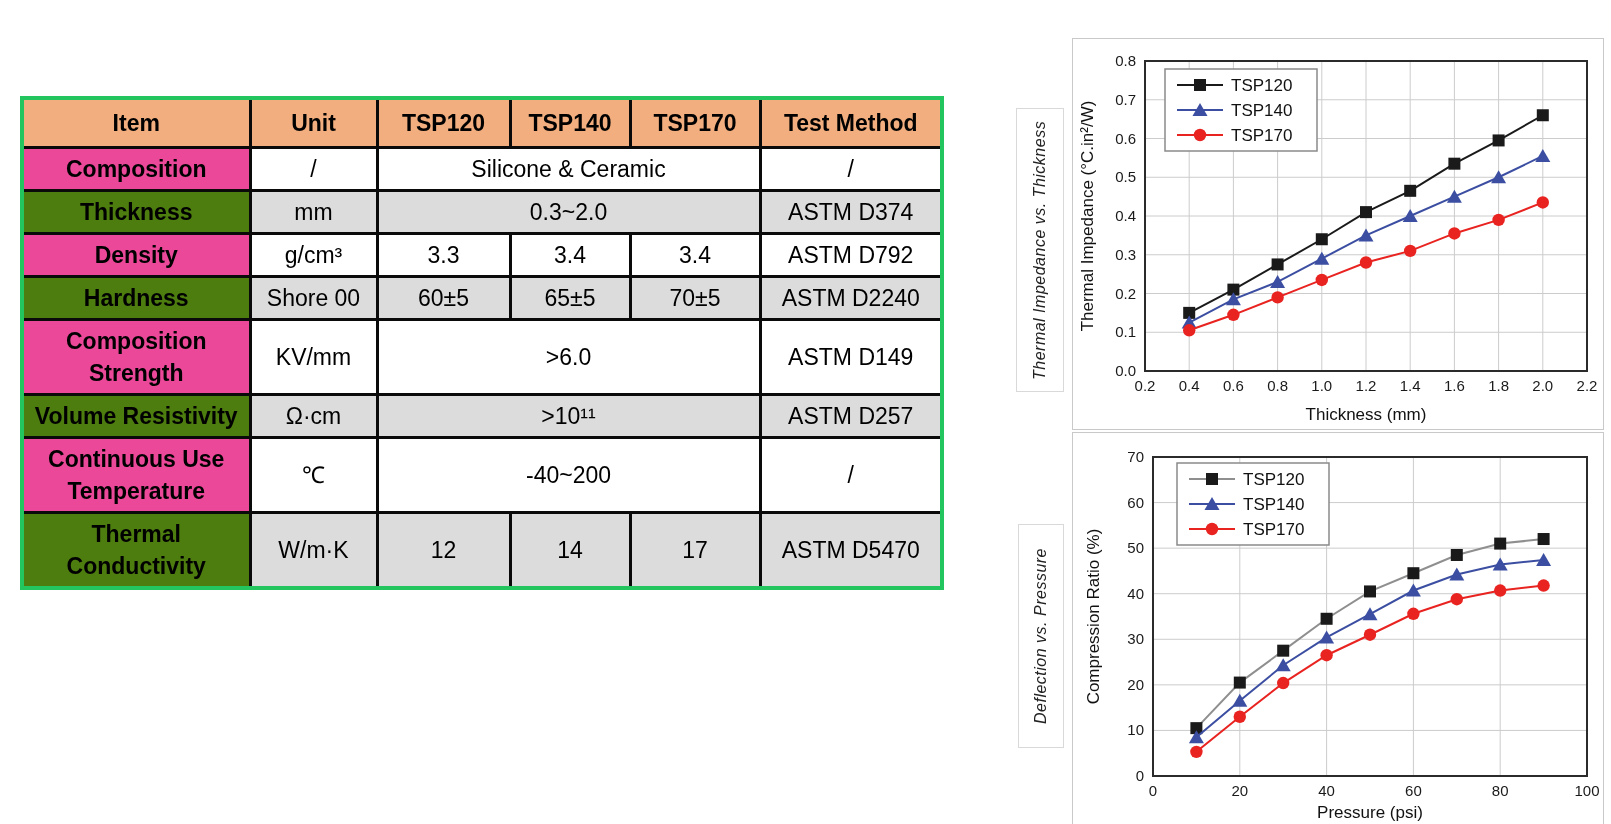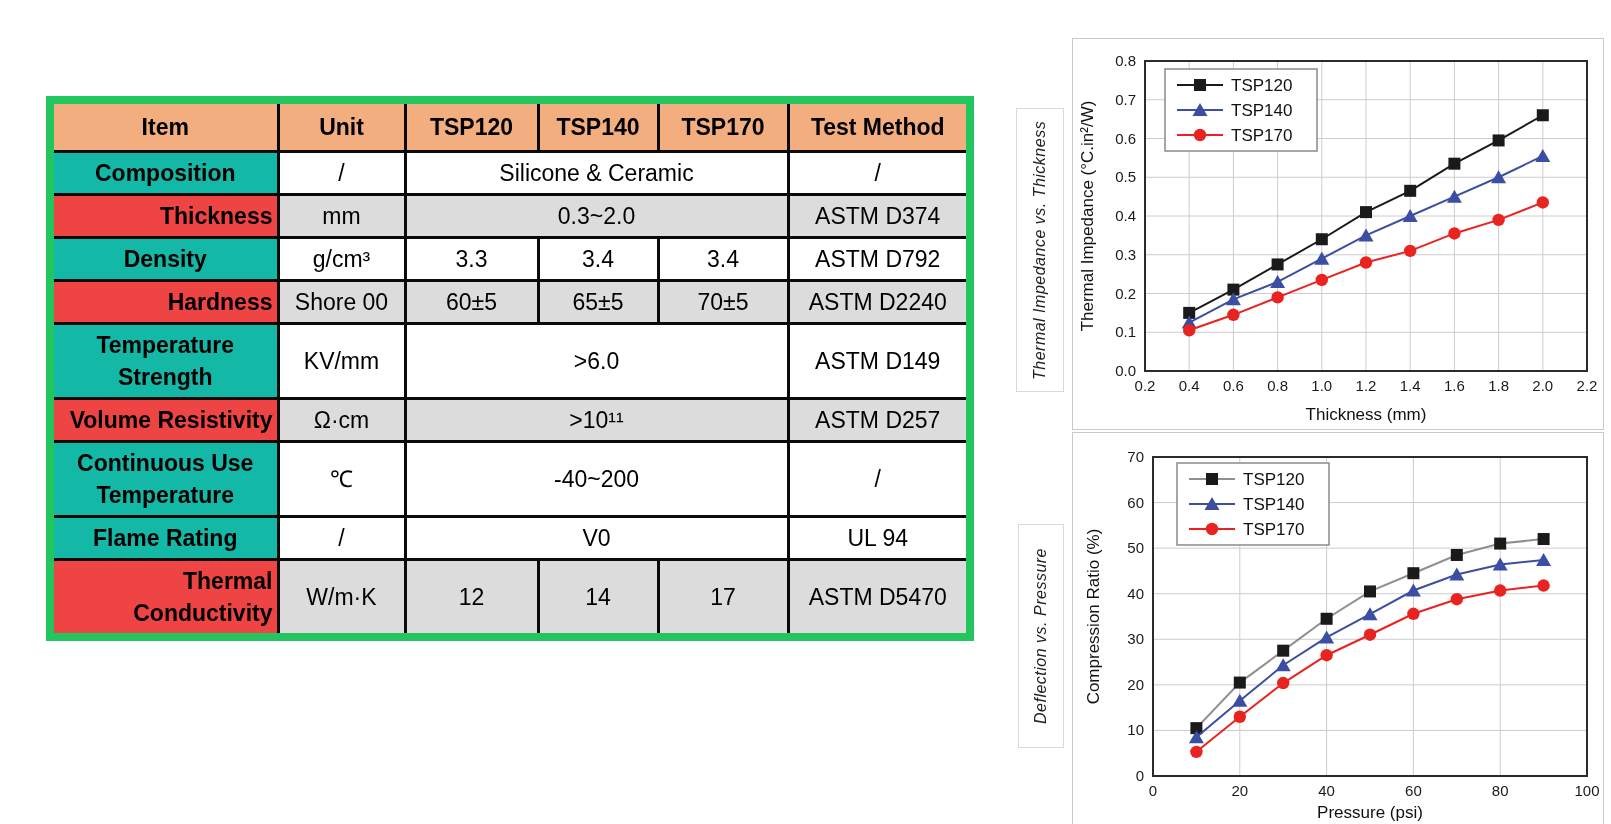--- a/index.html
+++ b/index.html
@@ -7,25 +7,25 @@
     width:1611px;height:824px;position:relative;overflow:hidden;
     background:#ffffff;font-family:"Liberation Sans", sans-serif;color:#000;
   }
   
   .spec-table-wrap{position:absolute;left:20px;top:96px;}
   table.spec{border-collapse:collapse;table-layout:fixed;width:920px;background:#fff;}
   table.spec td, table.spec th{
     border:3px solid #0a0a0a;text-align:center;vertical-align:middle;
     padding:4px 4px;font-size:23px;line-height:32px;overflow:hidden;
   }
-  table.spec{border:8px solid #22c55e;margin-left:26px;}
+  table.spec{border:4px solid #22c55e;}
   table.spec thead th{background:#F2AE7E;font-weight:bold;height:38px;}
   td.item-cell{font-weight:bold;}
-  tr.row-light td.item-cell{background:#14b8a6;}
-  tr.row-gray  td.item-cell{background:#ef4444;text-align:right;}
+  tr.row-light td.item-cell{background:#ec4899;}
+  tr.row-gray  td.item-cell{background:#4d7c0f;}
   tr.row-light td.unit-cell, tr.row-light td.value-cell, tr.row-light td.test-cell{background:#ffffff;}
   tr.row-gray  td.unit-cell, tr.row-gray  td.value-cell, tr.row-gray  td.test-cell{background:#DCDCDC;}
   tr.spec-row{height:40px;}
   
   .chart-panel{position:absolute;border:1px solid #c9c9c9;background:#fff;}
   #panel-top{left:1072px;top:38px;width:530px;height:390px;}
   #panel-bottom{left:1072px;top:432px;width:530px;height:392px;}
   .side-label{
     position:absolute;background:#fff;border:1px solid #d9d9d9;
     display:flex;align-items:center;justify-content:center;
@@ -82,42 +82,36 @@
         </tr>
         <tr class="spec-row row-gray">
           <td class="item-cell">Hardness</td>
           <td class="unit-cell">Shore 00</td>
           <td class="value-cell">60±5</td>
           <td class="value-cell">65±5</td>
           <td class="value-cell">70±5</td>
           <td class="test-cell">ASTM D2240</td>
         </tr>
         <tr class="spec-row row-light">
-          <td class="item-cell">Temperature Strength</td>
+          <td class="item-cell">Composition Strength</td>
           <td class="unit-cell">KV/mm</td>
           <td class="value-cell" colspan="3">&gt;6.0</td>
           <td class="test-cell">ASTM D149</td>
         </tr>
         <tr class="spec-row row-gray">
           <td class="item-cell">Volume Resistivity</td>
           <td class="unit-cell">Ω·cm</td>
           <td class="value-cell" colspan="3">&gt;10¹¹</td>
           <td class="test-cell">ASTM D257</td>
         </tr>
         <tr class="spec-row row-light">
           <td class="item-cell">Continuous Use Temperature</td>
           <td class="unit-cell">℃</td>
           <td class="value-cell" colspan="3">-40~200</td>
           <td class="test-cell">/</td>
-        </tr>
-        <tr class="spec-row row-light">
-          <td class="item-cell">Flame Rating</td>
-          <td class="unit-cell">/</td>
-          <td class="value-cell" colspan="3">V0</td>
-          <td class="test-cell">UL 94</td>
         </tr>
         <tr class="spec-row row-gray">
           <td class="item-cell">Thermal Conductivity</td>
           <td class="unit-cell">W/m·K</td>
           <td class="value-cell">12</td>
           <td class="value-cell">14</td>
           <td class="value-cell">17</td>
           <td class="test-cell">ASTM D5470</td>
         </tr>
       </tbody>

